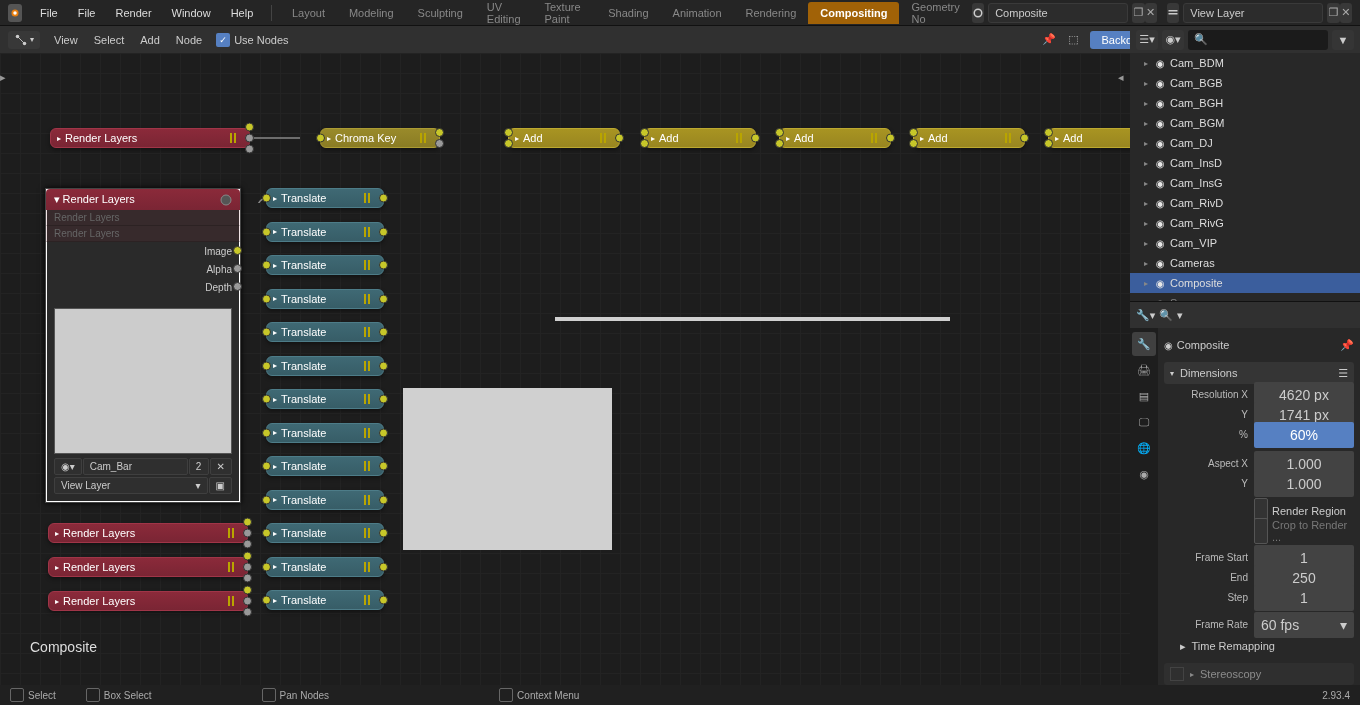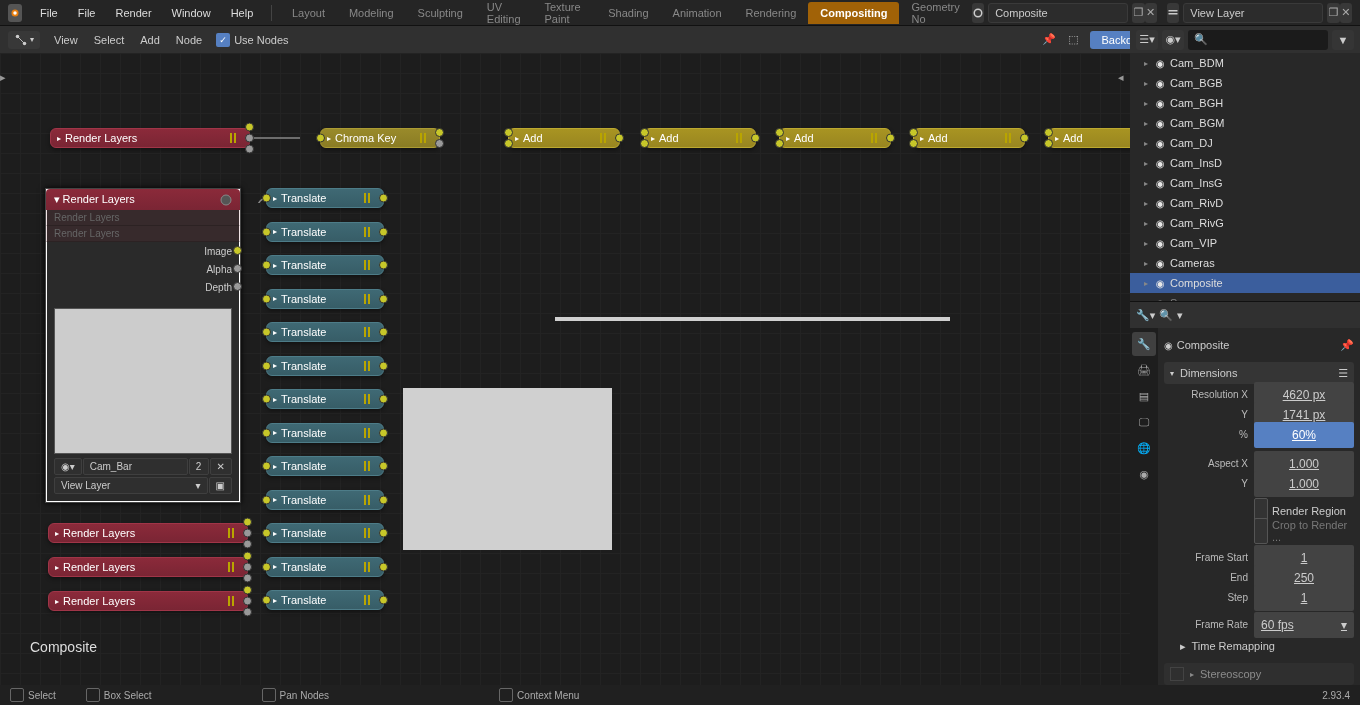--- a/index.html
+++ b/index.html
@@ -96,21 +96,21 @@
 .props-body { flex:1; display:flex; overflow:hidden;}
 .props-tabs { width:28px; background:#1e1e1e; display:flex;flex-direction:column;align-items:center;padding-top:4px;gap:2px;}
 .props-tabs .ptab { width:24px;height:24px;display:flex;align-items:center;justify-content:center;border-radius:3px;cursor:pointer;color:#aaa;}
 .props-tabs .ptab.active { background:#404040;color:#fff;}
 .props-content { flex:1; padding:6px; overflow-y:auto;}
 .props-content .crumb { display:flex;align-items:center;height:22px;gap:4px;}
 .props-content .section-hdr { display:flex;align-items:center;height:22px;background:#353535;padding:0 6px;margin-top:6px;border-radius:3px;}
 .props-content .section-hdr .tri{font-size:8px;margin-right:6px;}
 .props-content .prop-row { display:flex;align-items:center;height:19px;margin:1px 0;}
 .props-content .prop-row .plbl { flex:0 0 90px;text-align:right;padding-right:6px;font-size:10px;color:#bbb;}
-.props-content .prop-row .pval { flex:1;background:#434343;border-radius:2px;height:26px;display:flex;align-items:center;justify-content:center;font-size:12px;text-decoration:underline;}
+.props-content .prop-row .pval { flex:1;background:#434343;border-radius:2px;height:26px;display:flex;align-items:center;justify-content:center;font-size:14px;}
 .props-content .prop-row .pval.blue { background:#5680c2;color:#fff;}
 .props-content .prop-row .pval.check { flex:0 0 14px;margin-right:4px;background:#333;border:1px solid #555;}
 .props-content .sub-section { display:flex;align-items:center;height:22px;padding-left:16px;}
 
 
 .status-bar { position:absolute;bottom:0;left:0;right:0;height:20px;background:#202020;display:flex;align-items:center;padding:0 10px;font-size:10px;color:#aaa;}
 .status-bar .sb-item { display:flex;align-items:center;margin-right:30px;}
 .status-bar .sb-icon { width:14px;height:14px;border:1px solid #666;border-radius:2px;margin-right:4px;}
 .status-bar .ver { margin-left:auto;}
 .i-scn::before{content:"◉";font-size:10px;}

